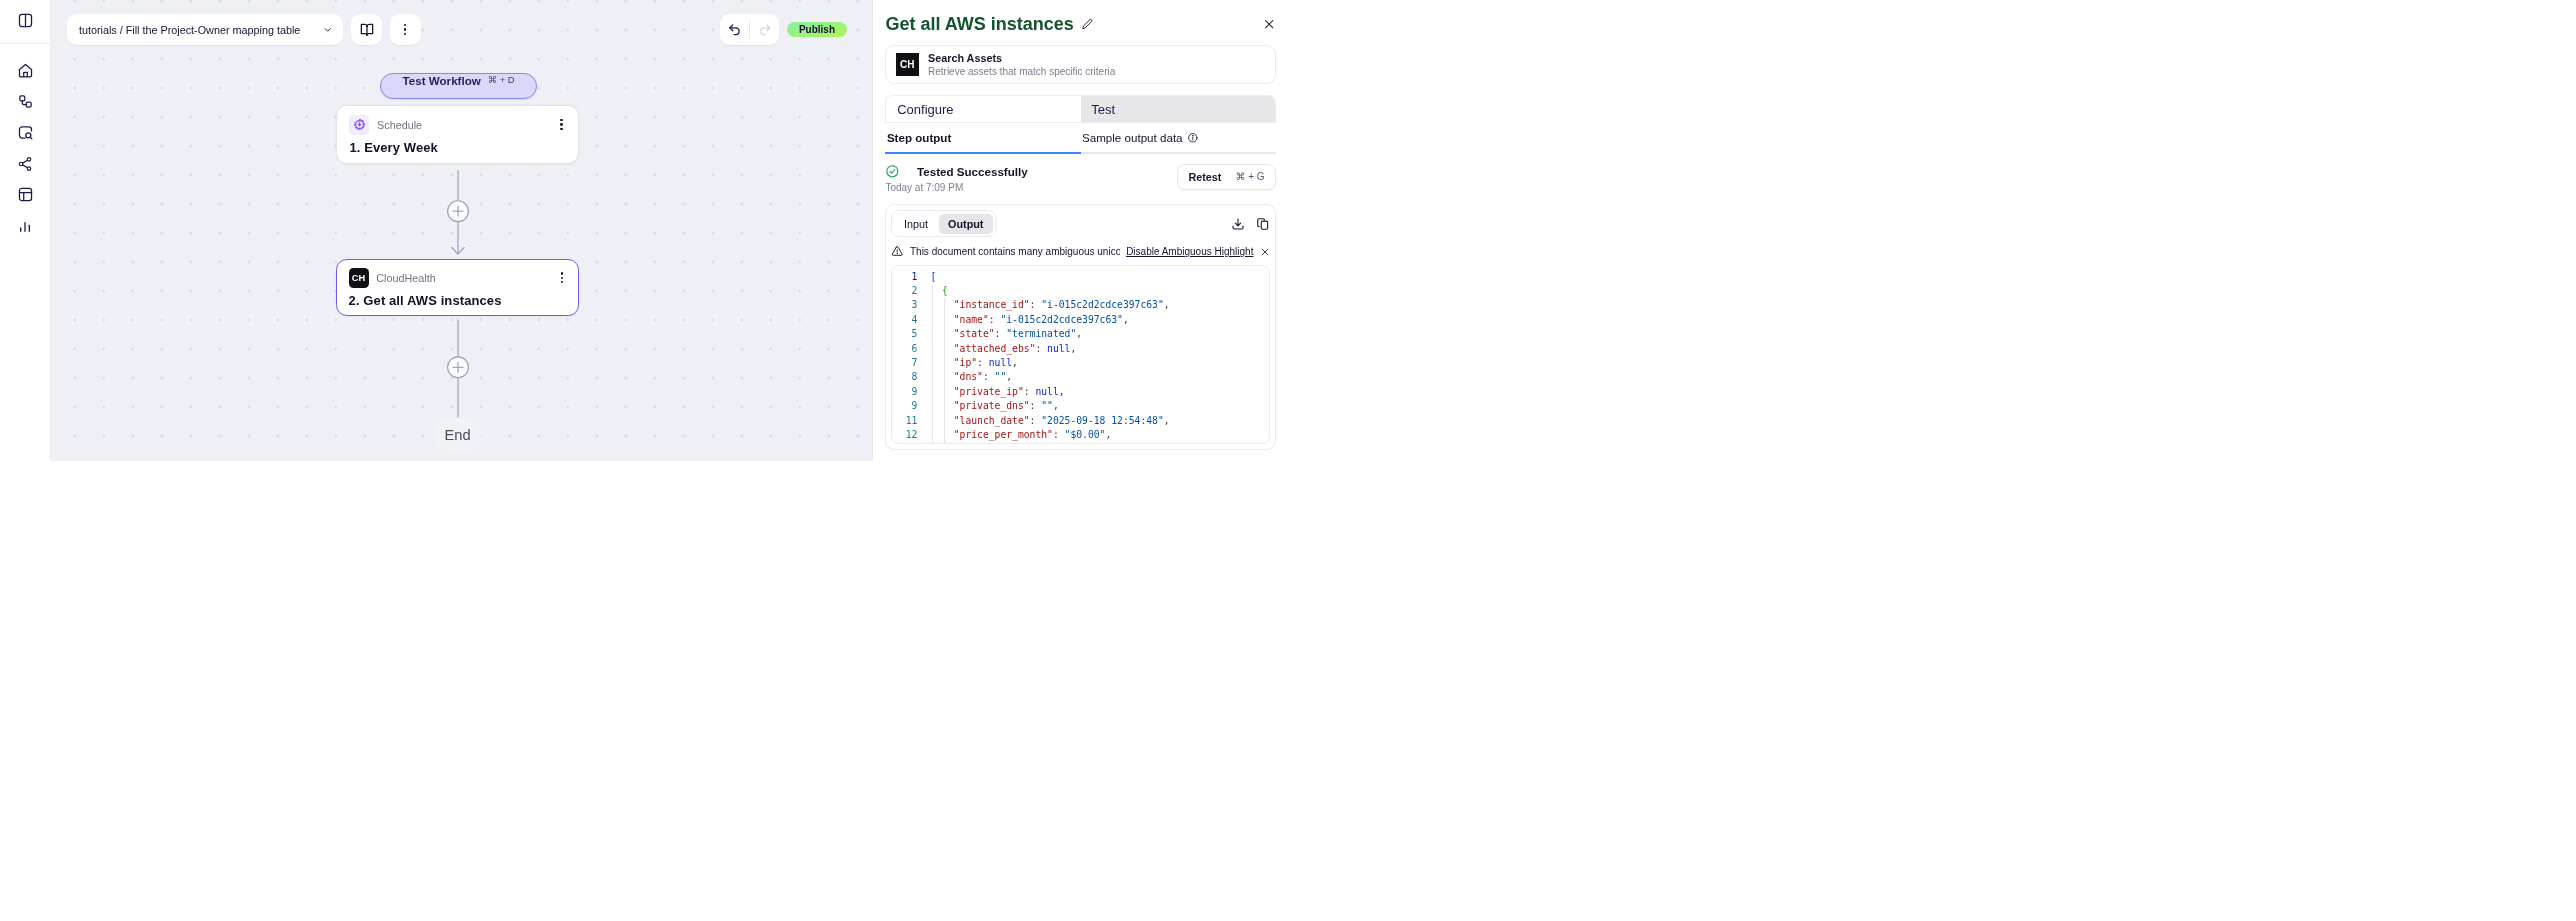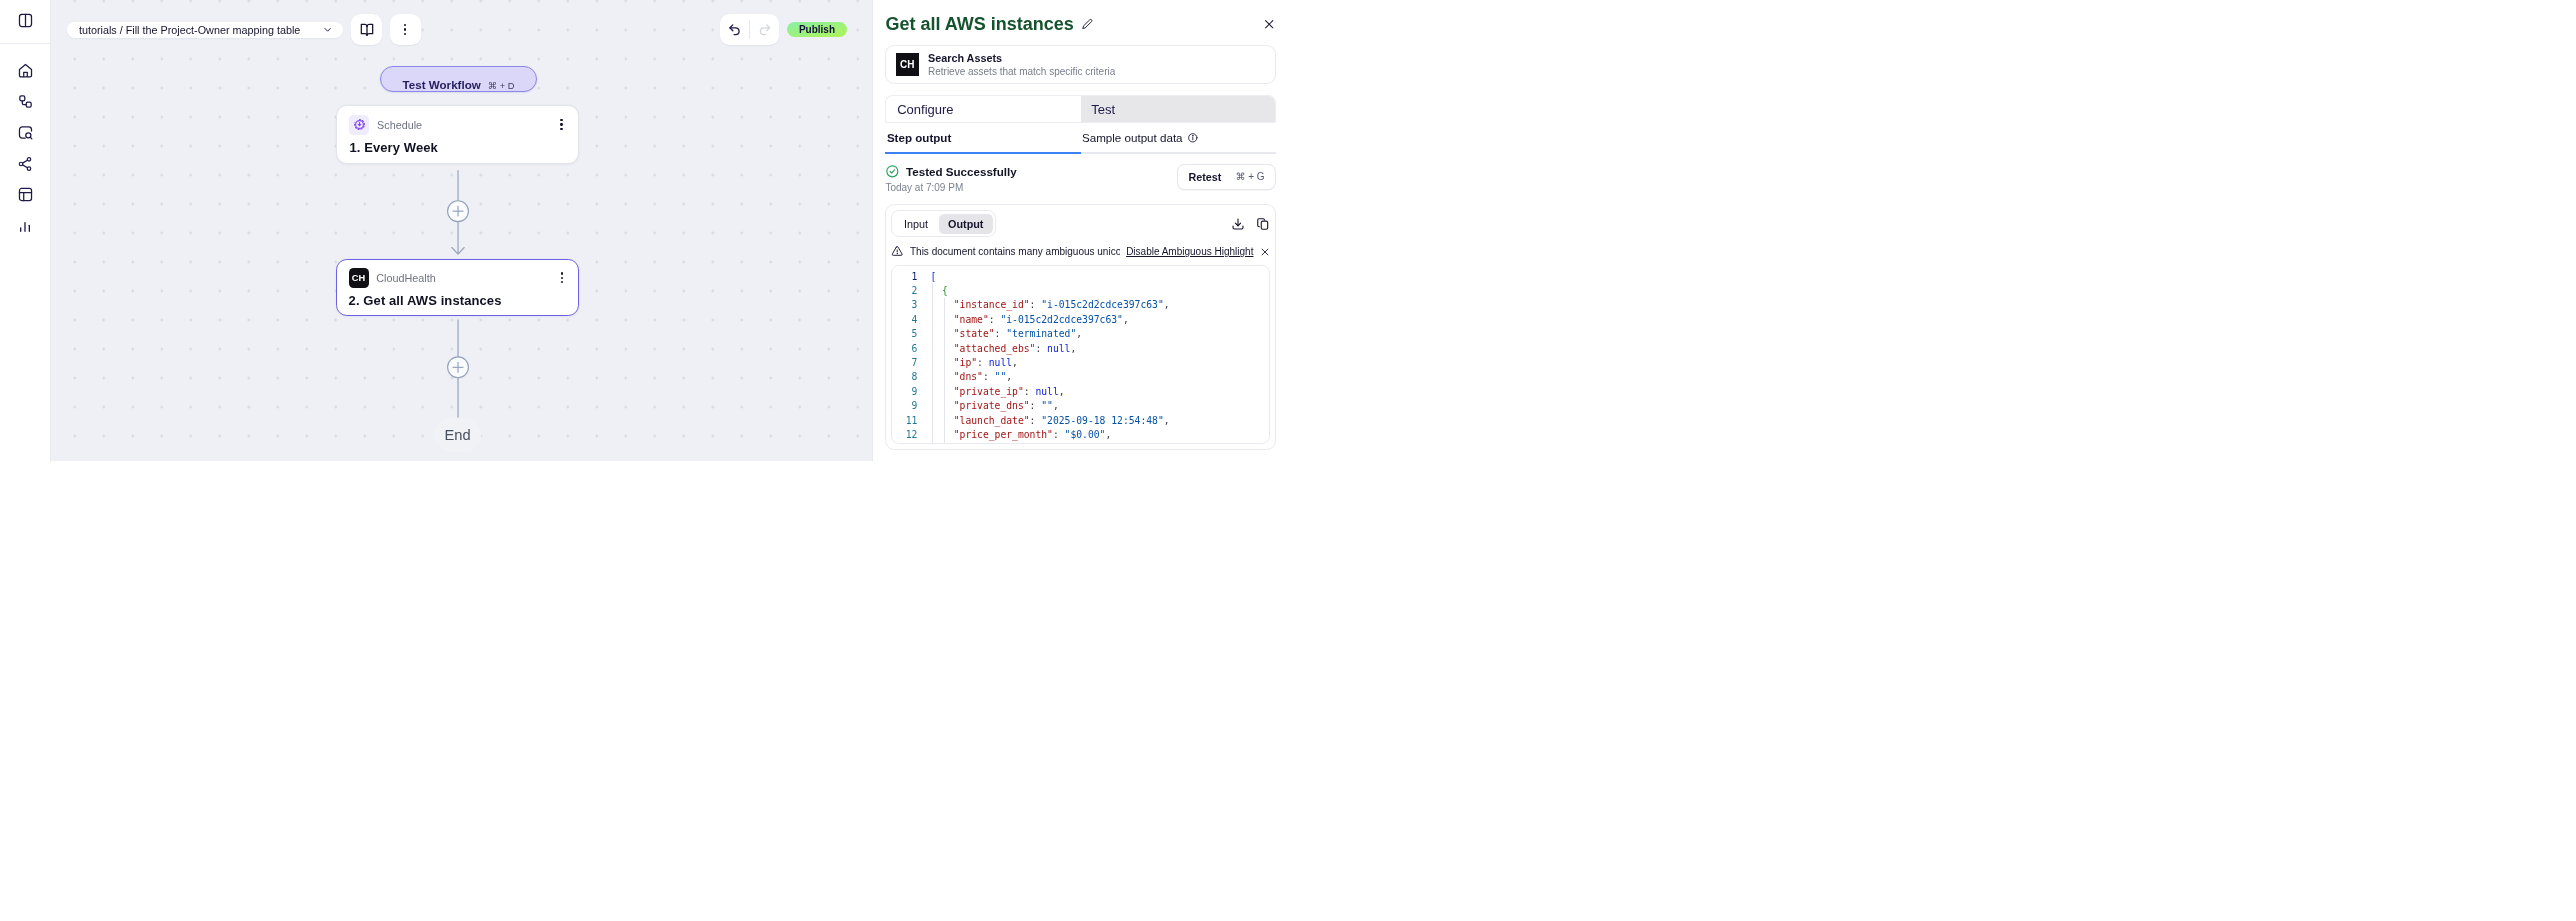--- a/index.html
+++ b/index.html
@@ -13,31 +13,31 @@
   .rail .top { margin-top:4.6px; }
   .rail hr { width:51px; border:none; border-top:0.8px solid #ebecf1; margin:7.7px 0 10.8px; }
   .rail svg { stroke:#1e1a47; }
 
   
   .canvas { position:relative; flex:1; background:#eef0f6;
     background-image:radial-gradient(circle, #d3d7e2 1px, transparent 1.2px);
     background-size:29px 29px; background-position:9.3px 15.5px; overflow:hidden; }
   .toolbar { position:absolute; top:0; left:0; right:0; display:flex; align-items:center; gap:7.7px; padding:14px 25px 0 15.5px; z-index:5; }
   .pill-white { background:#fff; border-radius:9.3px; box-shadow:0 0.8px 1.5px rgba(22,20,60,.06); }
-  .breadcrumb { height:16px; display:flex; align-items:center; gap:23px; padding:0 10.8px 0 12.4px; font-size:10.8px; font-weight:500; cursor:pointer; }
+  .breadcrumb { height:31px; display:flex; align-items:center; gap:23px; padding:0 10.8px 0 12.4px; font-size:10.8px; font-weight:500; cursor:pointer; }
   .tool-sq { width:31px; height:31px; display:flex; align-items:center; justify-content:center; cursor:pointer; }
   .spacer { flex:1; }
   .history { height:31px; display:flex; align-items:center; }
   .history .cell { width:29px; height:31px; display:flex; align-items:center; justify-content:center; cursor:pointer; }
   .history .divider { width:0.8px; height:18.6px; background:#e7e8ee; }
   .publish { height:15px; padding:0 12px; border:none; border-radius:7.7px; font-family:inherit;
     background:linear-gradient(165deg,#8df09c 10%,#adf35c 95%); color:#131236; font-size:10px; font-weight:700; cursor:pointer; }
 
   
-  .test-pill { position:absolute; left:329px; top:66px; width:157px; height:26px; display:flex; align-items:flex-end; justify-content:center; gap:7px;
+  .test-pill { position:absolute; left:329px; top:73px; width:157px; height:26px; display:flex; align-items:flex-start; justify-content:center; gap:7px;
     background:#dbd7f8; border:1.2px solid #8d86ea; border-radius:14px; cursor:pointer; box-shadow:0 0.8px 1.5px rgba(50,40,140,.12); }
   .test-pill .lbl { font-size:11.6px; font-weight:700; color:#231e5f; }
   .test-pill .sc { font-size:9.3px; font-weight:500; color:#3d3a5e; }
 
   .node { position:absolute; left:285px; width:243px; background:#fff; border:0.8px solid #e2e4ec; border-radius:10.8px; padding:8.5px 12.4px 7.7px; box-shadow:0 0.8px 2.3px rgba(22,20,60,.05); cursor:pointer; }
   .node.selected { border:1.5px solid #6a61e8; padding:7.7px 11.6px 7px; }
   .node .row { display:flex; align-items:center; gap:7.7px; }
   .node .app-badge { width:20px; height:20px; border-radius:4.6px; display:flex; align-items:center; justify-content:center; flex-shrink:0; }
   .badge-lav { background:#efecfd; }
   .badge-dark { background:#101014; color:#fff; font-size:9.3px; font-weight:700; letter-spacing:0.2px; }
@@ -64,21 +64,21 @@
 
   .tabs { margin-top:11.6px; display:flex; border:0.8px solid #ededf2; border-bottom:0.8px solid #ececf1; border-radius:7.7px 7.7px 0 0; overflow:hidden; }
   .tab { flex:1; height:25.5px; display:flex; align-items:center; padding:0 10.8px; font-size:13px; color:#1d1b4a; cursor:pointer; }
   .tab.alt { background:#e7e7ea; }
 
   .subtabs { display:flex; }
   .subtab { flex:1; height:31px; display:flex; align-items:center; gap:4.6px; padding:0 1.5px; font-size:11.6px; color:#15142c; cursor:pointer; border-bottom:2.3px solid #e7e9ee; }
   .subtab.active { font-weight:700; border-bottom-color:#3d82f7; }
 
   .status-row { margin-top:10px; display:flex; align-items:flex-start; }
-  .status-main { display:flex; align-items:center; gap:6px; font-size:11.6px; font-weight:600; color:#111425; }
+  .status-main { display:flex; align-items:center; gap:17px; font-size:11.6px; font-weight:600; color:#111425; }
   .status-time { margin-top:3px; font-size:10px; color:#7b8290; }
   .retest { margin-left:auto; height:26px; padding:0 10px; background:#fff; border:0.8px solid #e5e7ec; border-radius:7.7px; display:flex; align-items:center; gap:14px; cursor:pointer; box-shadow:0 0.8px 0.8px rgba(22,20,60,.04); }
   .retest .r1 { font-size:10.8px; font-weight:600; color:#15142c; }
   .retest .r2 { font-size:10px; color:#565d70; }
 
   .output-card { margin-top:11.6px; border:0.8px solid #e9eaf0; border-radius:9.3px; padding:5px; height:246px; display:flex; flex-direction:column; overflow:hidden; }
   .out-controls { display:flex; align-items:center; }
   .segmented { display:flex; border:0.8px solid #e8e9ee; border-radius:7.7px; padding:2.3px; gap:1.5px; }
   .seg { height:20px; padding:0 9.3px; display:flex; align-items:center; font-size:10.8px; color:#15142c; border-radius:5.4px; cursor:pointer; }
   .seg.on { background:#e4e4e9; font-weight:600; }

